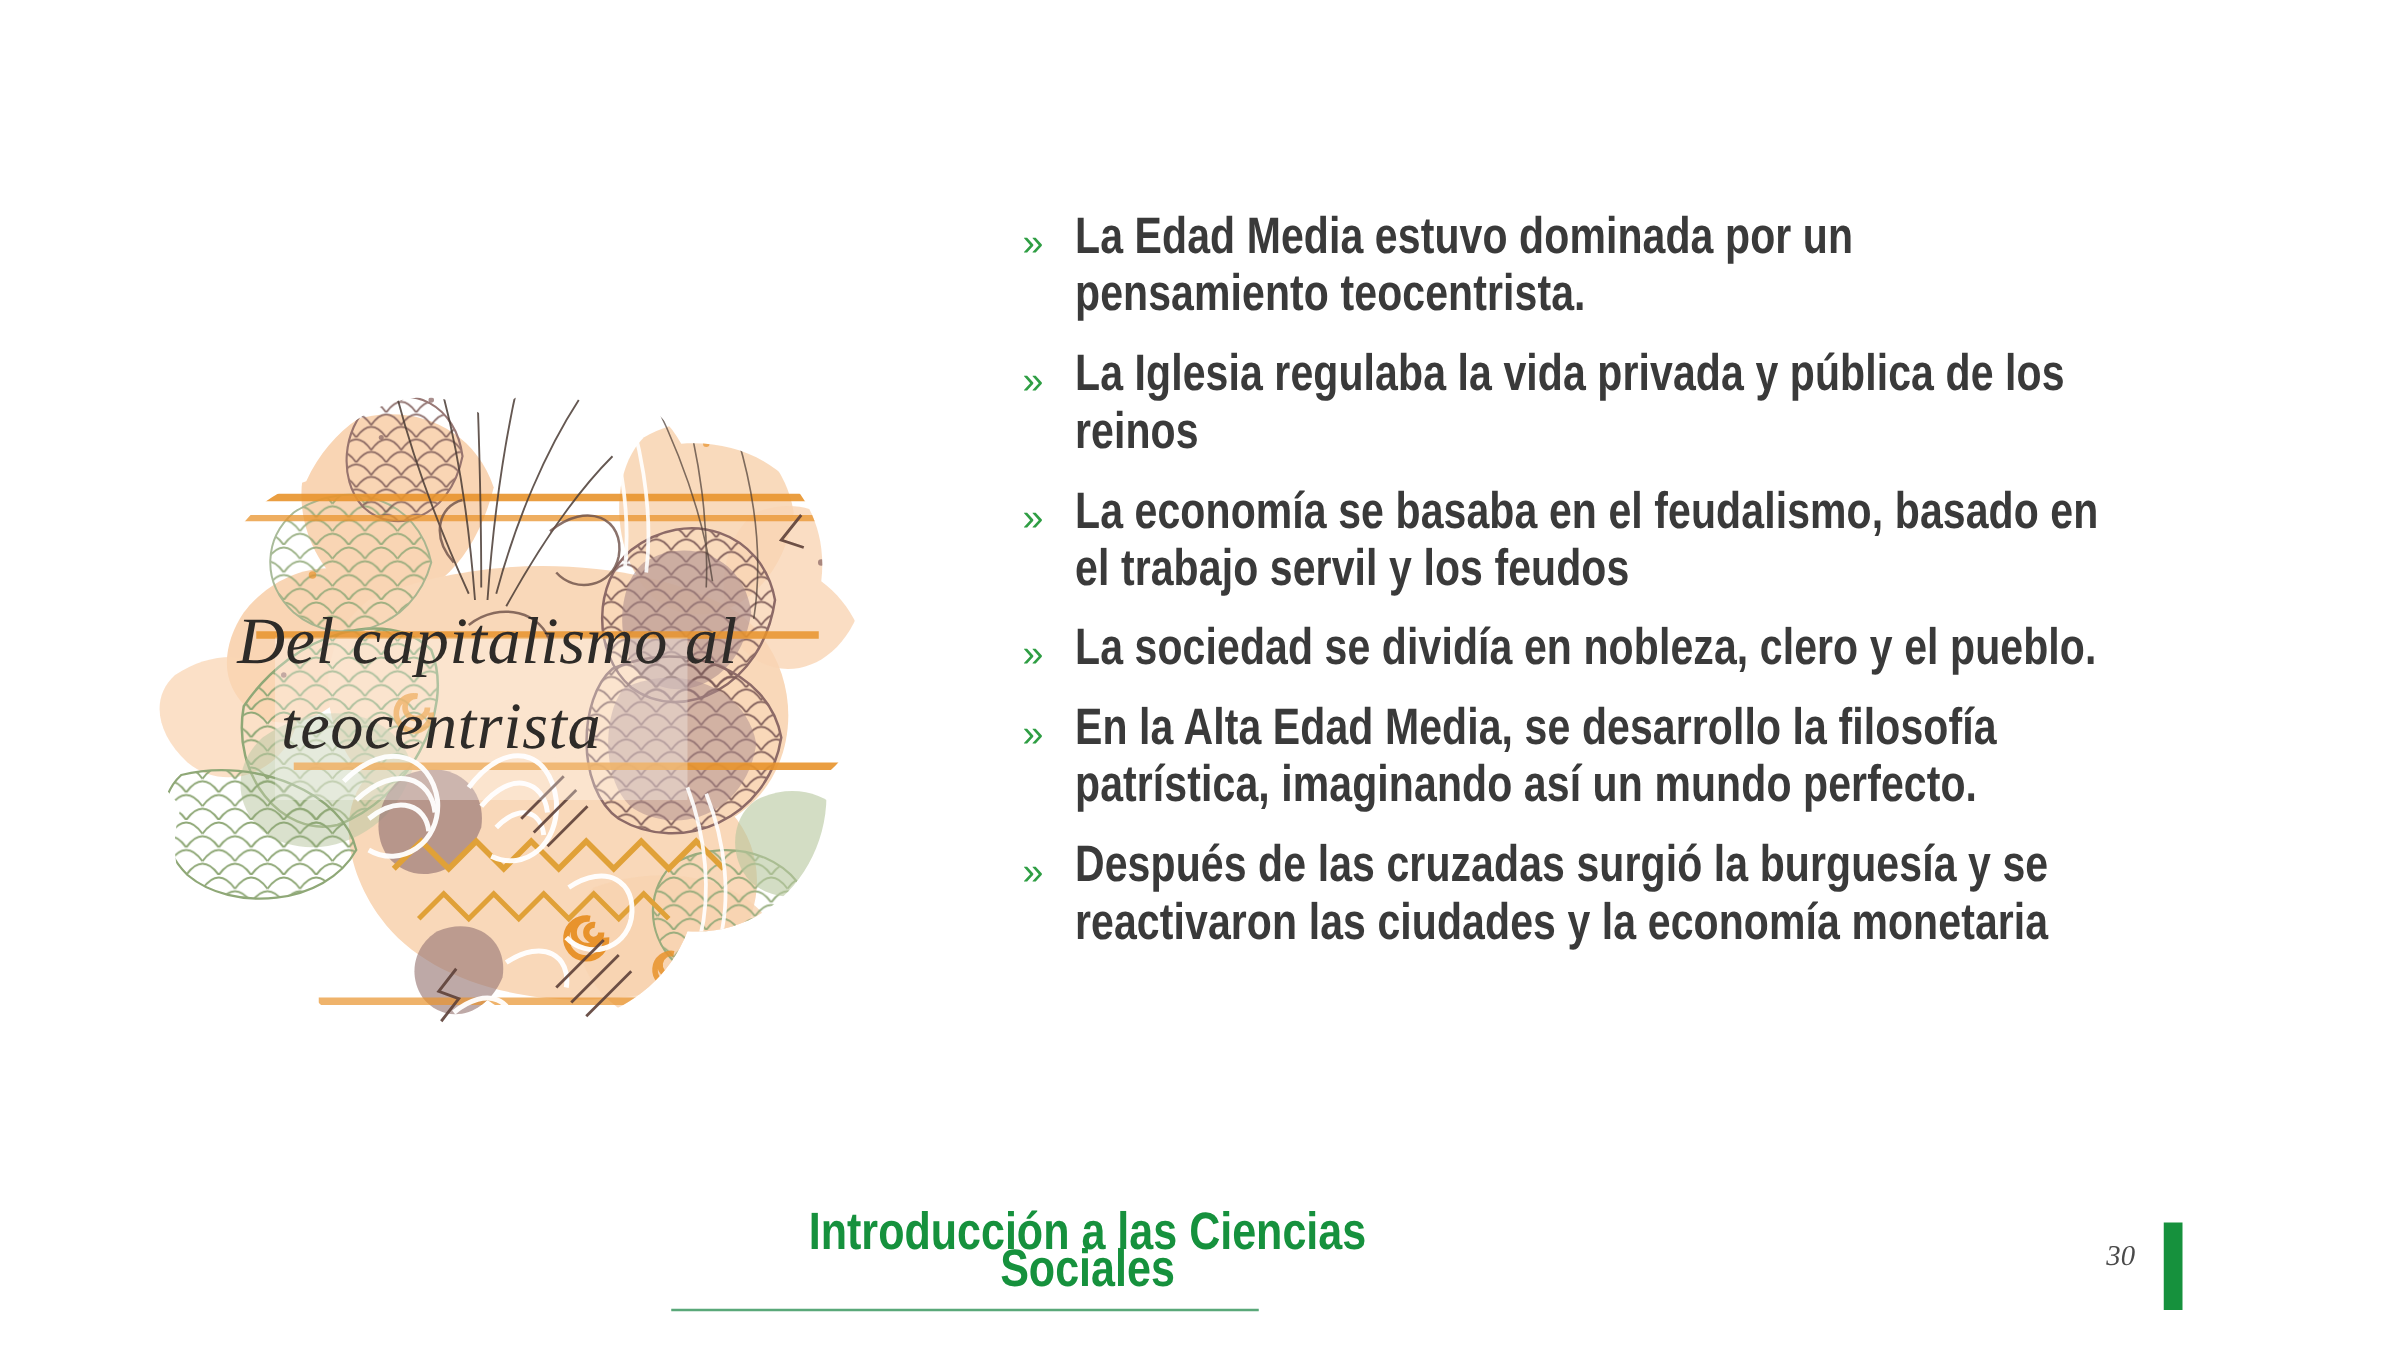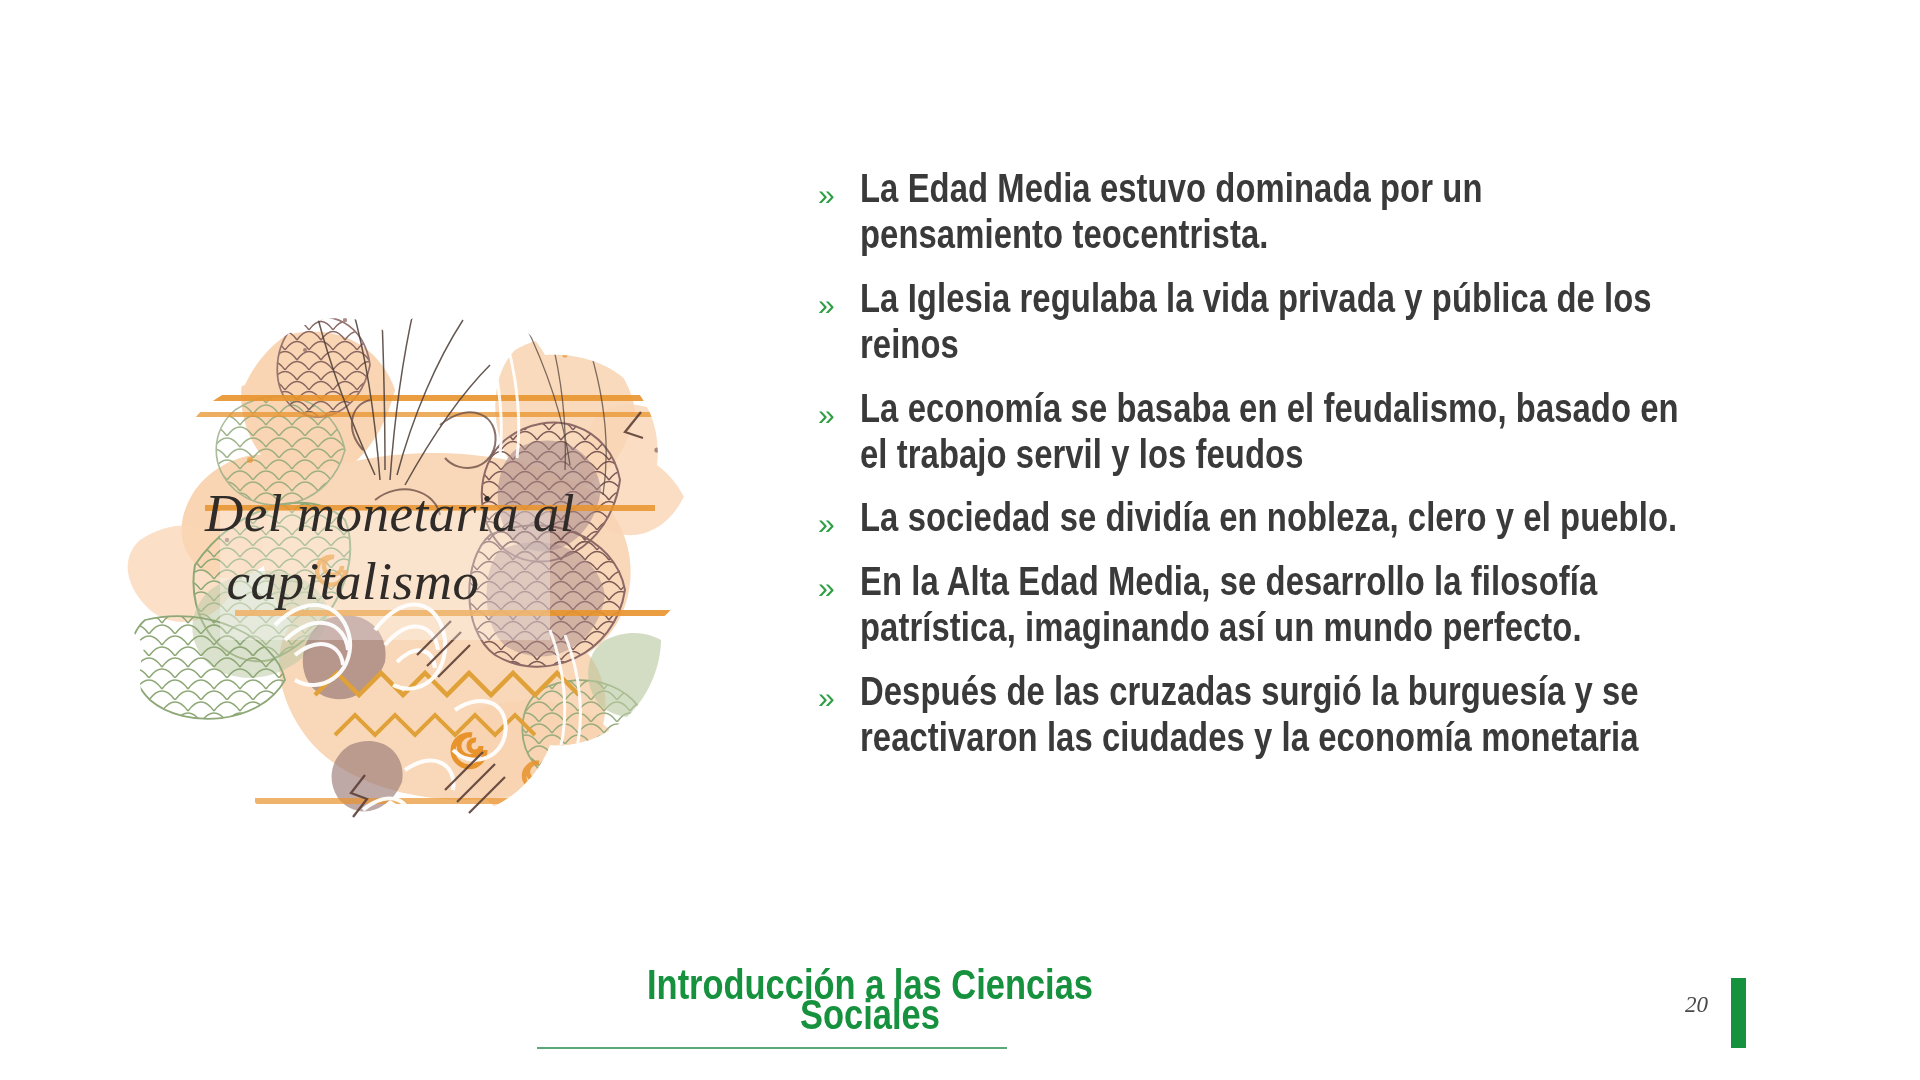--- a/index.html
+++ b/index.html
@@ -285,22 +285,22 @@
           <circle cx="205" cy="310" r="3"></circle>
           <circle cx="520" cy="205" r="2.6"></circle>
           <circle cx="470" cy="650" r="2.8"></circle>
         </g>
 
         <rect x="175" y="360" width="330" height="130" fill="#ffffff" opacity="0.30"></rect>
       </g>
     </svg>
 
     <div class="artwork-title">
-      <div class="artwork-title-line l1">Del monetaria al</div>
-      <div class="artwork-title-line l2">capitalismo</div>
+      <div class="artwork-title-line l1">Del capitalismo al</div>
+      <div class="artwork-title-line l2">teocentrista</div>
     </div>
   </div>
 
   <div class="bullets">
 
     <div class="bullet-row">
       <span class="bullet-marker">»</span>
       <span class="bullet-text">La Edad Media estuvo dominada por un pensamiento teocentrista.</span>
     </div>
 
@@ -327,17 +327,17 @@
     <div class="bullet-row">
       <span class="bullet-marker">»</span>
       <span class="bullet-text">Después de las cruzadas surgió la burguesía y se reactivaron las ciudades y la economía monetaria</span>
     </div>
 
   </div>
 
   <div class="footer">
     <div class="footer-rule"></div>
     <div class="footer-title">Introducción a las Ciencias Sociales</div>
-    <div class="page-number">20</div>
+    <div class="page-number">30</div>
     <div class="edge-bar"></div>
   </div>
 
 </div>
 
 </body></html>

